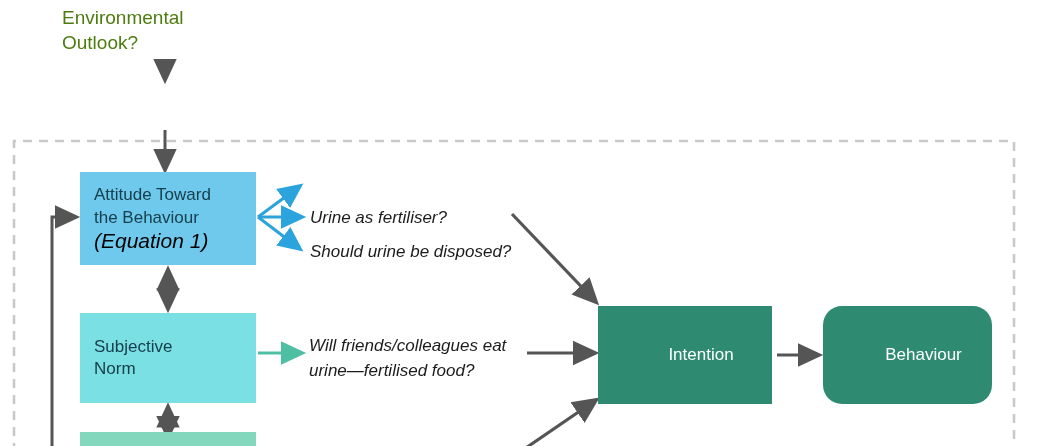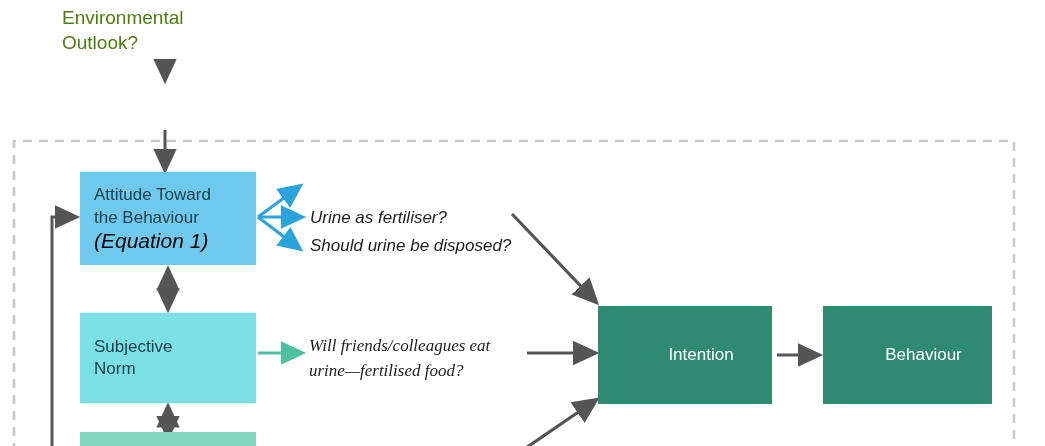--- a/index.html
+++ b/index.html
@@ -69,37 +69,38 @@
   #box-pbc .node-label{color:#16404e;font-size:17px;}
   #box-intention{
     left:598px;top:306px;width:174px;height:98px;
     background:#2e8b72;
     align-items:center;
   }
   #box-behaviour{
     left:823px;top:306px;width:169px;height:98px;
     background:#2e8b72;
     align-items:center;
+    border-radius:19px;
   }
   #box-intention .node-label,#box-behaviour .node-label{
     color:#ffffff;font-size:17px;text-align:center;
   }
   
   .belief{
     position:absolute;
     font-style:italic;
     color:#1c1c1c;
     font-size:17px;
     line-height:1.45;
     white-space:pre-line;
   }
   #belief-a0{left:310px;top:174px;margin-top:32px;}
   #belief-a1{left:310px;top:206px;}
-  #belief-a2{left:310px;top:234px;}
-  #belief-sn{left:309px;top:334px;width:230px;font-family:Liberation Serif, serif;}
+  #belief-a2{left:310px;top:240px;}
+  #belief-sn{left:309px;top:334px;width:230px;}
 </style>
 </head>
 <body>
 
 <div id="stage">
 
   <svg id="svg-layer" viewBox="0 0 1045 446" xmlns="http://www.w3.org/2000/svg">
     <defs>
       <marker id="ah-grey" markerWidth="9" markerHeight="9" refX="7" refY="4.5" orient="auto" markerUnits="strokeWidth">
         <path d="M0,0.6 L8.4,4.5 L0,8.4 z" fill="#555555"></path>

